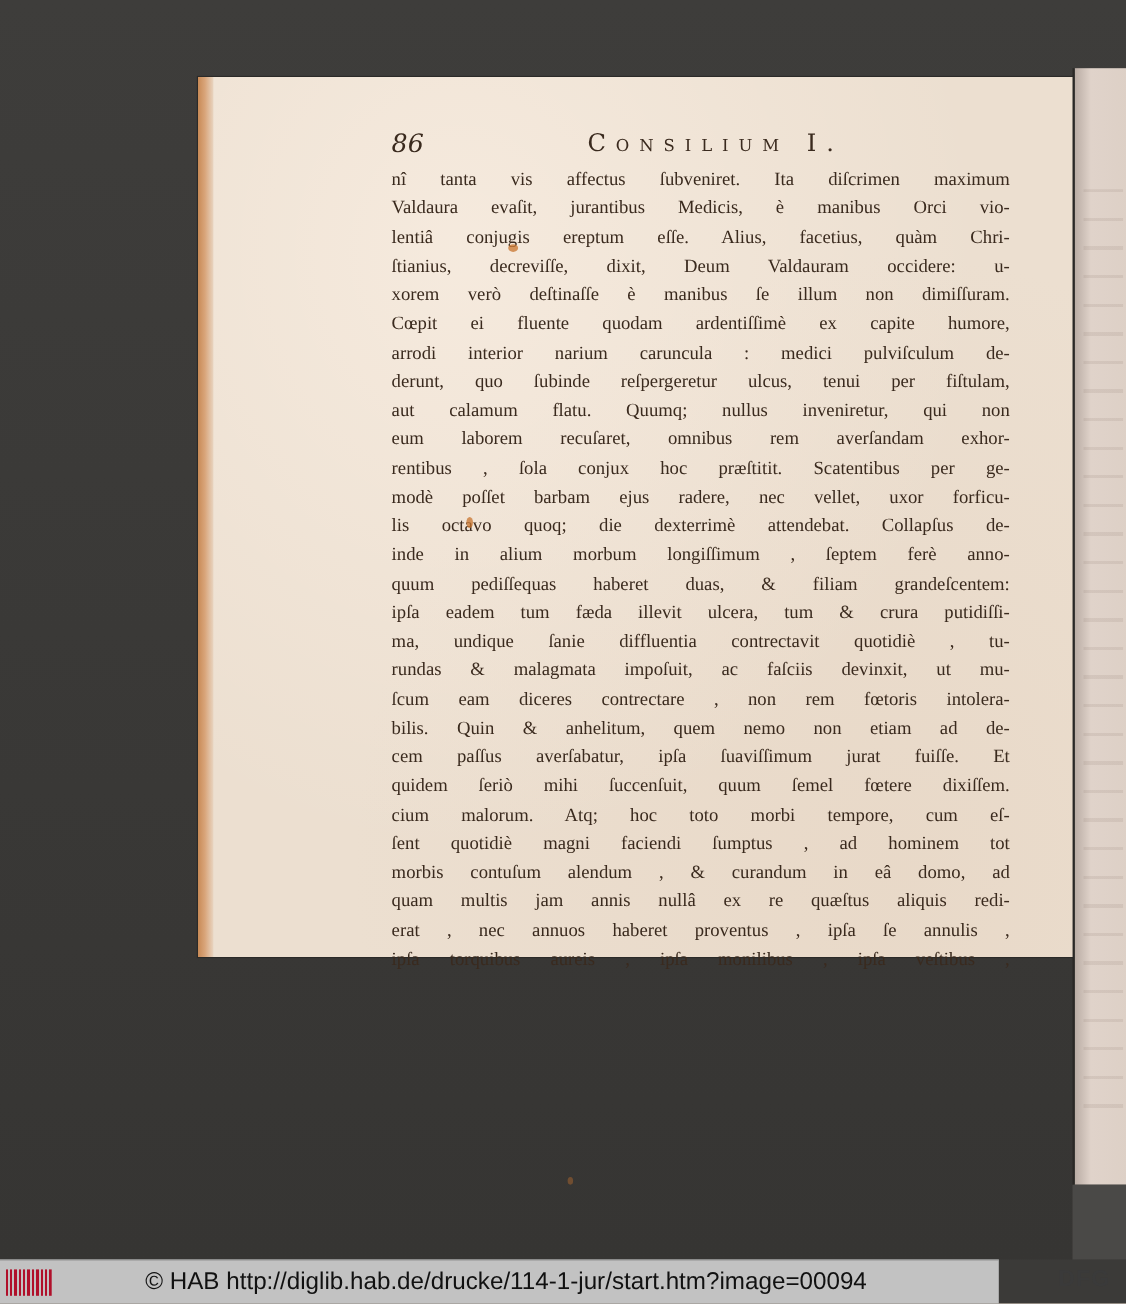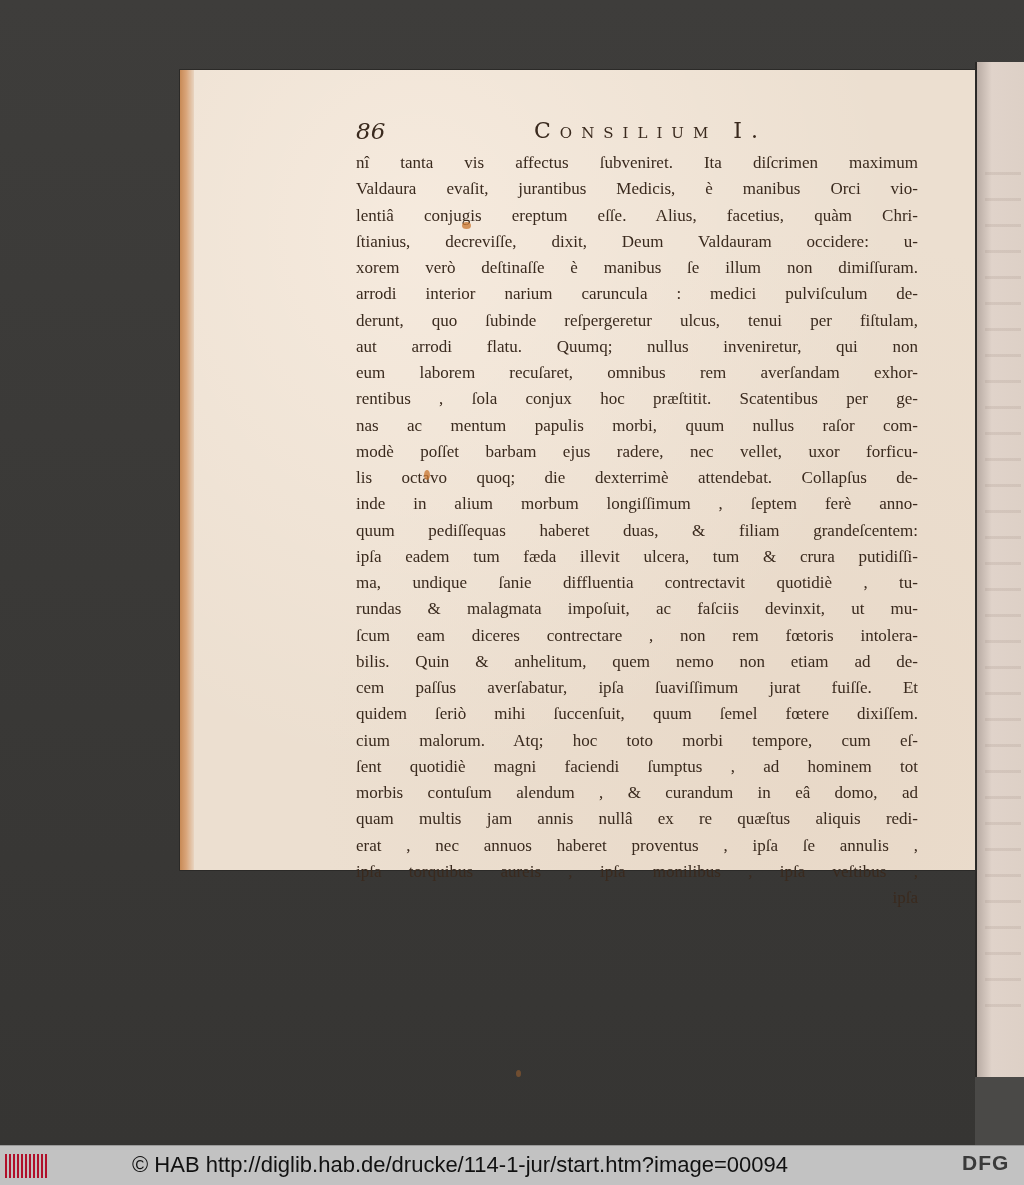--- a/index.html
+++ b/index.html
@@ -53,21 +53,21 @@
     }
     .line {
       display:block; white-space:nowrap; text-align:justify;
       text-align-last:justify; height:26.25px;
     }
     .line.last { text-align-last:right; }
     .stain {
       position:absolute; border-radius:50%; background:#c8742e; opacity:.75;
     }
     .footer {
-      position:absolute; left:0; top:1145px; width:1024px; height:40px;
+      position:absolute; left:0; top:1145px; width:908px; height:40px;
       background:#c2c2c2; border-top:1px solid #9a9a9a;
     }
     .hab-logo {
       position:absolute; left:5px; top:8px; width:42px; height:24px;
       background:repeating-linear-gradient(90deg,#b0102a 0 2px,transparent 2px 4px);
     }
     .footer-text {
       position:absolute; left:132px; top:6px;
       font-family:"Liberation Sans", sans-serif; font-size:22px; color:#111;
     }
@@ -94,44 +94,43 @@
     <span class="page-number">86</span>
     <span class="head-title">Consilium I.</span>
   </div>
 
   <div class="body-text">
     <span class="line">nî tanta vis affectus ſubveniret.   Ita diſcrimen maximum</span>
     <span class="line">Valdaura evaſit, jurantibus Medicis, è manibus Orci vio-</span>
     <span class="line">lentiâ conjugis ereptum eſſe.   Alius, facetius, quàm Chri-</span>
     <span class="line">ſtianius, decreviſſe, dixit, Deum Valdauram occidere: u-</span>
     <span class="line">xorem verò deſtinaſſe è manibus ſe illum non dimiſſuram.</span>
+    <span class="line">Cœpit ei fluente quodam ardentiſſimè ex capite humore,</span>
     <span class="line">arrodi interior narium caruncula : medici pulviſculum de-</span>
     <span class="line">derunt, quo ſubinde reſpergeretur ulcus, tenui per fiſtulam,</span>
-    <span class="line">aut arrodi flatu.   Quumq; nullus inveniretur, qui non</span>
+    <span class="line">aut calamum flatu.   Quumq; nullus inveniretur, qui non</span>
     <span class="line">eum laborem recuſaret, omnibus rem averſandam exhor-</span>
     <span class="line">rentibus , ſola conjux hoc præſtitit. Scatentibus per ge-</span>
-    <span class="line">nas ac mentum papulis morbi, quum nullus raſor com-</span>
     <span class="line">modè poſſet barbam ejus radere, nec vellet, uxor forficu-</span>
     <span class="line">lis octavo quoq; die dexterrimè attendebat.   Collapſus de-</span>
     <span class="line">inde in alium morbum longiſſimum , ſeptem ferè anno-</span>
     <span class="line">quum pediſſequas haberet duas, &amp; filiam grandeſcentem:</span>
     <span class="line">ipſa eadem tum fæda illevit ulcera, tum &amp; crura putidiſſi-</span>
     <span class="line">ma, undique ſanie diffluentia contrectavit quotidiè , tu-</span>
     <span class="line">rundas &amp; malagmata impoſuit, ac faſciis devinxit, ut mu-</span>
     <span class="line">ſcum eam diceres contrectare , non rem fœtoris intolera-</span>
     <span class="line">bilis.  Quin &amp; anhelitum, quem nemo non etiam ad de-</span>
     <span class="line">cem paſſus averſabatur, ipſa ſuaviſſimum jurat fuiſſe.  Et</span>
     <span class="line">quidem ſeriò mihi ſuccenſuit, quum ſemel fœtere dixiſſem.</span>
     <span class="line">cium malorum.   Atq; hoc toto morbi tempore, cum eſ-</span>
     <span class="line">ſent quotidiè magni faciendi ſumptus , ad hominem tot</span>
     <span class="line">morbis contuſum alendum , &amp; curandum in eâ domo, ad</span>
     <span class="line">quam multis jam annis nullâ ex re quæſtus aliquis redi-</span>
     <span class="line">erat , nec annuos haberet proventus , ipſa ſe annulis ,</span>
     <span class="line">ipſa torquibus aureis , ipſa monilibus , ipſa veſtibus ,</span>
-    <span class="line last">ipſa</span>
   </div>
 
   <div class="stain" style="left:282px;top:152px;width:9px;height:7px;"></div>
   <div class="stain" style="left:244px;top:400px;width:6px;height:10px;"></div>
   <div class="stain" style="left:336px;top:1000px;width:5px;height:7px;opacity:.4;"></div>
 </div>
 
 <div class="footer">
   <div class="hab-logo"></div>
   <span class="footer-text">© HAB http://diglib.hab.de/drucke/114-1-jur/start.htm?image=00094</span>

